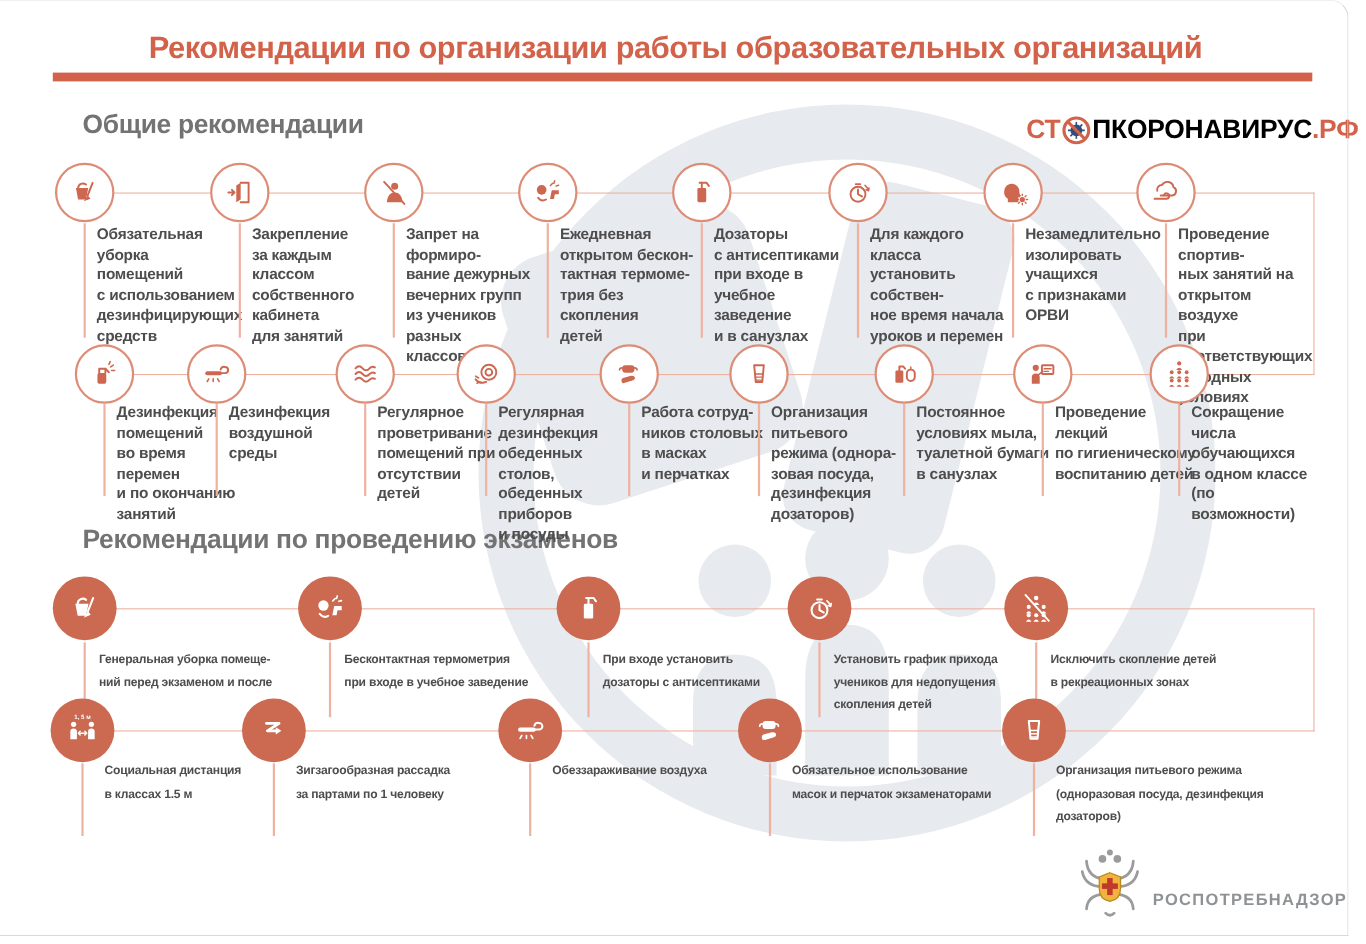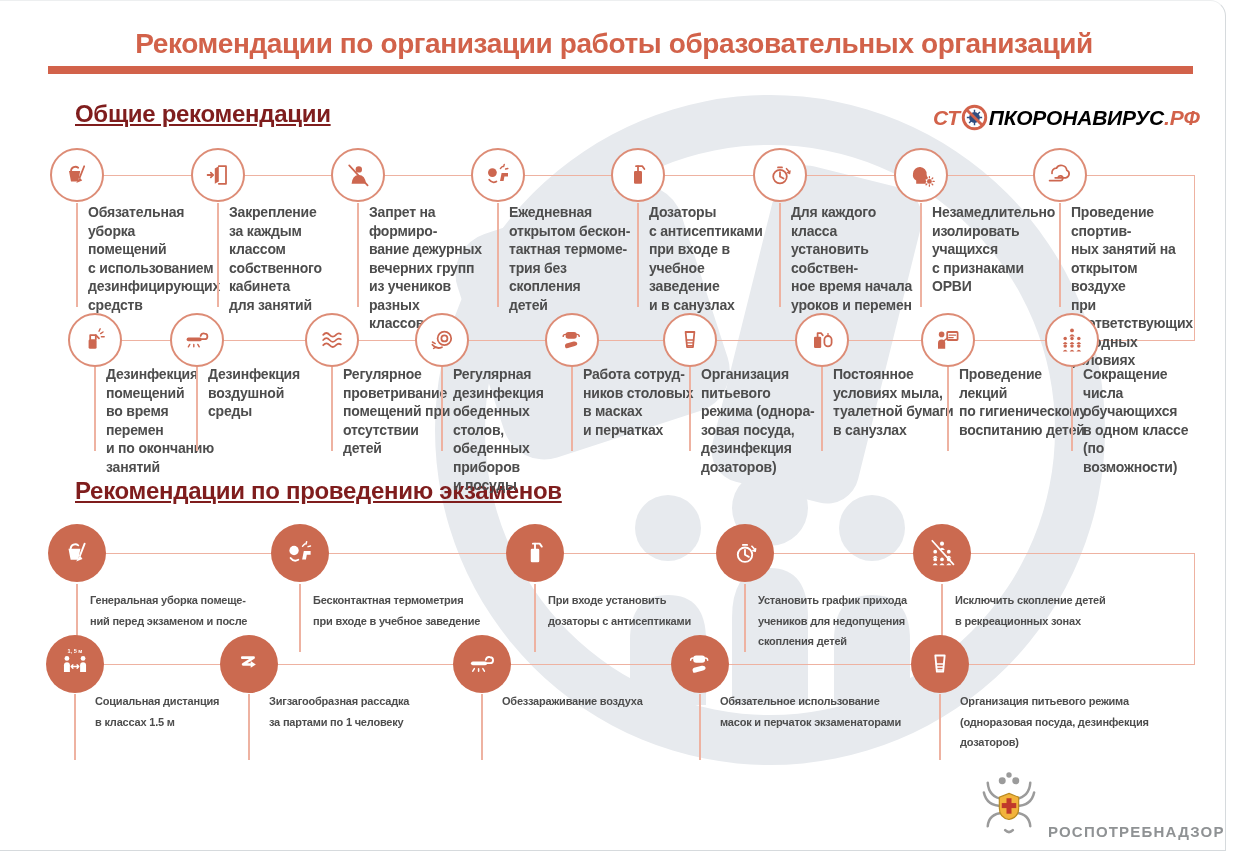--- a/index.html
+++ b/index.html
@@ -5,21 +5,21 @@
   html,body{margin:0;padding:0;background:#ffffff;}
   body{width:1242px;height:858px;position:relative;overflow:hidden;
        font-family:"Liberation Sans","DejaVu Sans",sans-serif;color:#4d4d4d;}
   .page-edge{position:absolute;left:0;top:0;width:1225px;height:849px;
        border-top:1.5px solid #edeff0;border-right:1.5px solid #d6dadd;
        border-bottom:1.5px solid #d6dadd;border-top-right-radius:16px;z-index:5;pointer-events:none;}
   
   .main-title{position:absolute;left:0;top:28px;width:1228px;text-align:center;
        font-size:28px;font-weight:bold;color:#d2624a;letter-spacing:-0.4px;z-index:2;}
   .title-rule{position:absolute;left:48px;top:66px;width:1145px;height:8px;background:#d2624a;z-index:2;}
-  .section-heading{position:absolute;font-size:24px;font-weight:bold;color:#7f1d1d;letter-spacing:-0.3px;z-index:2;text-decoration:underline;}
+  .section-heading{position:absolute;font-size:24px;font-weight:bold;color:#737373;letter-spacing:-0.3px;z-index:2;}
   #h1{left:75px;top:100px;} #h2{left:75px;top:477px;}
   
   .watermark{position:absolute;left:0;top:0;z-index:0;}
   
   .hline{position:absolute;height:1.5px;background:#eeb2a1;z-index:1;}
   .vedge{position:absolute;width:1.5px;background:#eeb2a1;z-index:1;}
   
   .item{position:absolute;width:0;height:0;z-index:2;}
   .bubble{position:absolute;left:0;top:0;transform:translate(-50%,-50%);
        width:54px;height:54px;border-radius:50%;background:#fff;border:2px solid #dd8c76;
@@ -27,24 +27,24 @@
   .item.fill .bubble{width:58px;height:58px;background:#cb6a50;border:none;color:#ffffff;}
   .vline{position:absolute;left:-0.75px;top:28px;width:1.5px;height:var(--vh,100px);background:#eeb2a1;}
   .txt{position:absolute;left:11px;top:28px;width:var(--tw,126px);white-space:pre-line;
        font-size:14px;line-height:18.5px;letter-spacing:-0.2px;color:#4d4d4d;font-weight:bold;}
   .s1r2 .txt{top:25px;} .s1r2 .vline{top:27px;}
   .s2 .txt{left:13px;top:37px;font-size:11px;line-height:20.5px;}
   .s2 .vline{top:31px;}
   .s2r2 .txt{left:20px;top:27px;} .s2r2 .vline{top:30px;}
   
   .stopcorona{position:absolute;left:933px;top:104px;display:flex;align-items:center;z-index:2;
-       font-weight:bold;font-size:21px;letter-spacing:-0.2px;font-style:italic;}
+       font-weight:bold;font-size:24px;letter-spacing:-0.2px;}
   .stopcorona .red{color:#d2624a;} .stopcorona .blue{color:#000000;}
   .stopcorona .virus-badge{width:27px;height:27px;margin:0 1px;}
-  .rospotreb{position:absolute;left:980px;top:770px;display:flex;align-items:flex-end;z-index:2;}
+  .rospotreb{position:absolute;left:980px;top:770px;display:flex;align-items:center;z-index:2;}
   .rospotreb .label{margin-left:10px;margin-top:26px;font-size:15px;font-weight:bold;color:#8f9294;letter-spacing:1.2px;}
   svg{display:block;}
   .g{stroke:currentColor;stroke-width:2.2;fill:none;stroke-linecap:round;stroke-linejoin:round;}
 </style>
 </head>
 <body>
 
 <svg class="watermark" width="1242" height="858" viewBox="0 0 1242 858">
   <g fill="#e7eaee">
     <path fill-rule="evenodd" d="M770 95a335 335 0 1 1 0 670a335 335 0 1 1 0-670zm0 50a285 285 0 1 0 0 570a285 285 0 1 0 0-570z"></path>

